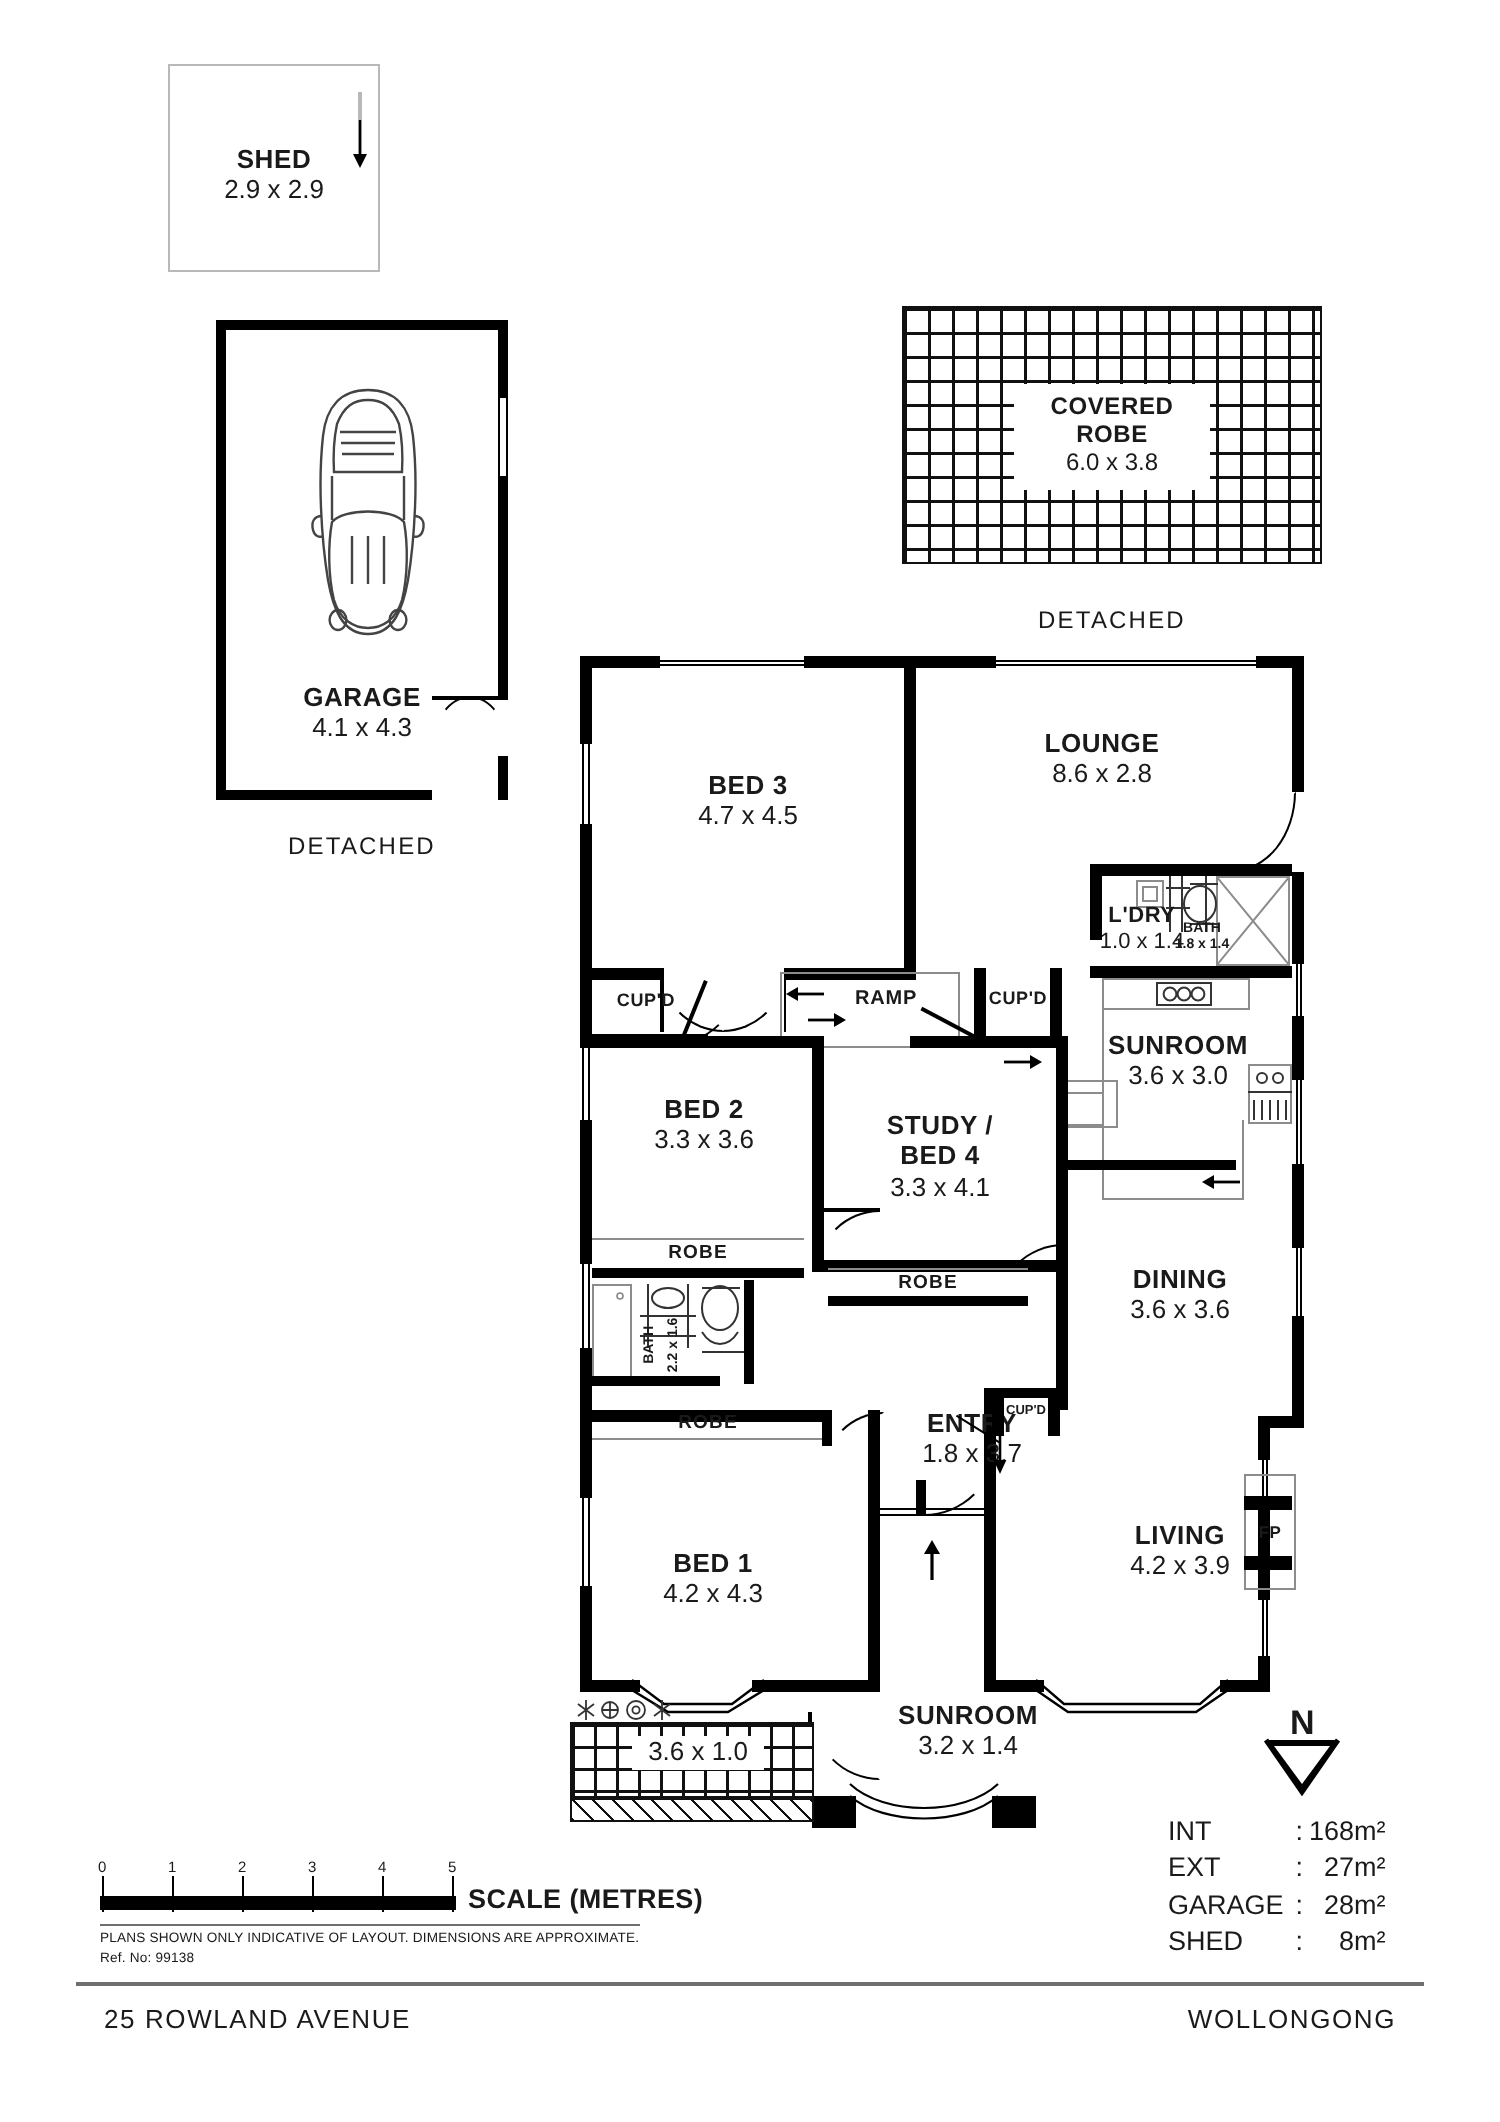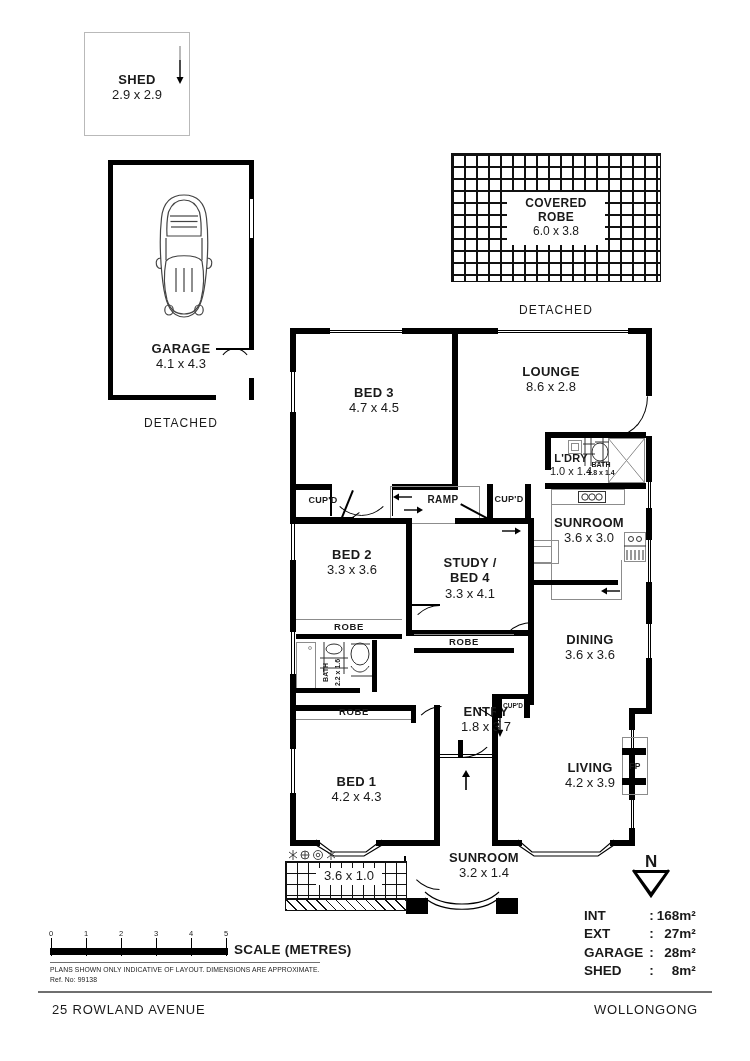--- a/index.html
+++ b/index.html
@@ -435,21 +435,21 @@
   </g>
 </svg>
 
 <div class="nletter" style="left:645px;top:852px;">N</div>
 <svg class="abs narrow" style="left:631px;top:868px;" width="40" height="30" viewBox="0 0 40 30">
   <path d="M2 2 L20 28 L38 2 Z" fill="#000"></path>
   <path d="M6 5 L20 24 L34 5 Z" fill="#fff"></path>
   <path d="M2 2 L20 28 L38 2" stroke="#000" stroke-width="2.5" fill="none"></path>
 </svg>
 
-<div class="areas" style="left:584px;top:907px;font-weight:bold;">
+<div class="areas" style="left:584px;top:907px;">
   <table>
     <tbody>
         <tr>
       <td class="k">INT</td>
       <td class="c">:</td>
       <td class="v">168m²</td>
     </tr>
     <tr>
       <td class="k">EXT</td>
       <td class="c">:</td>

